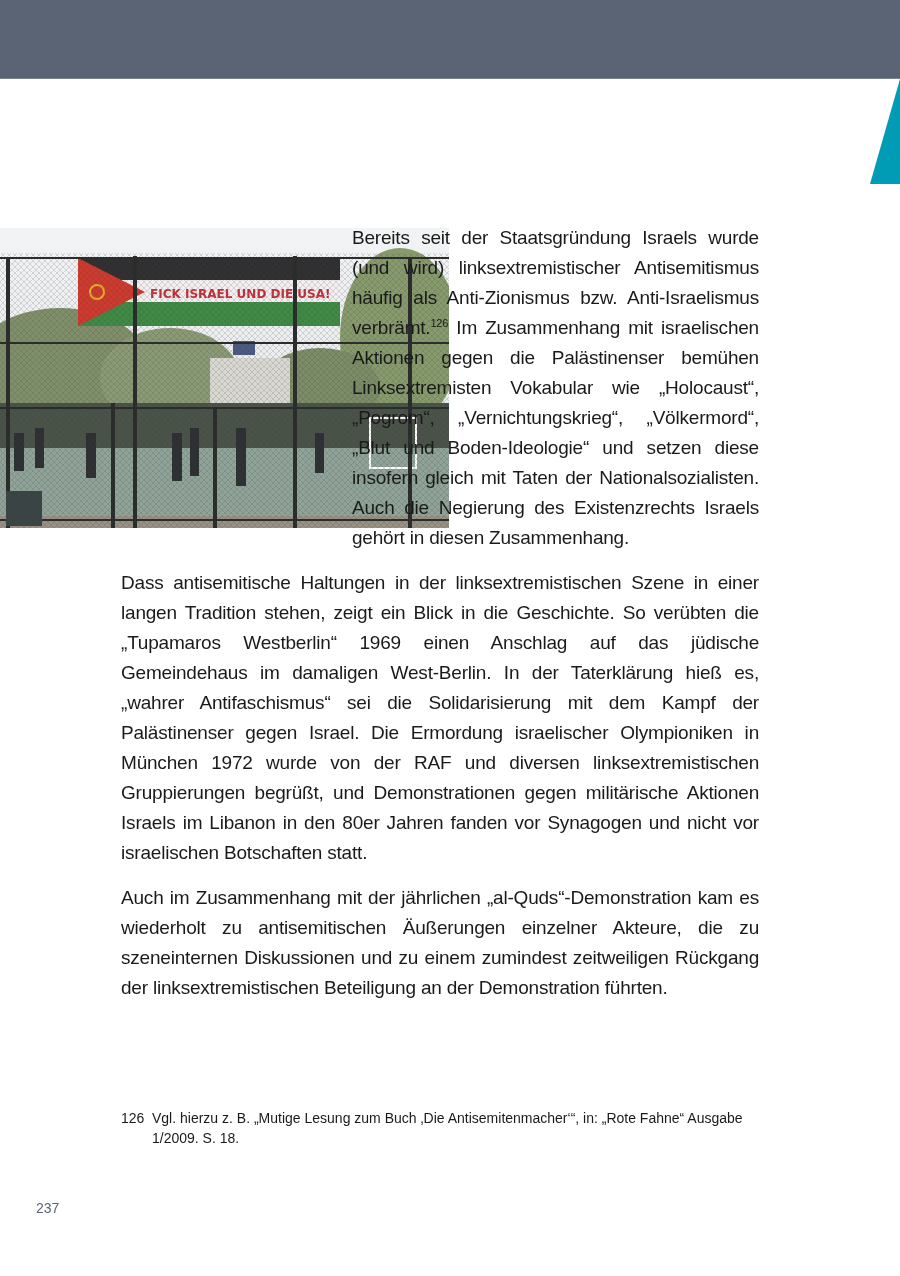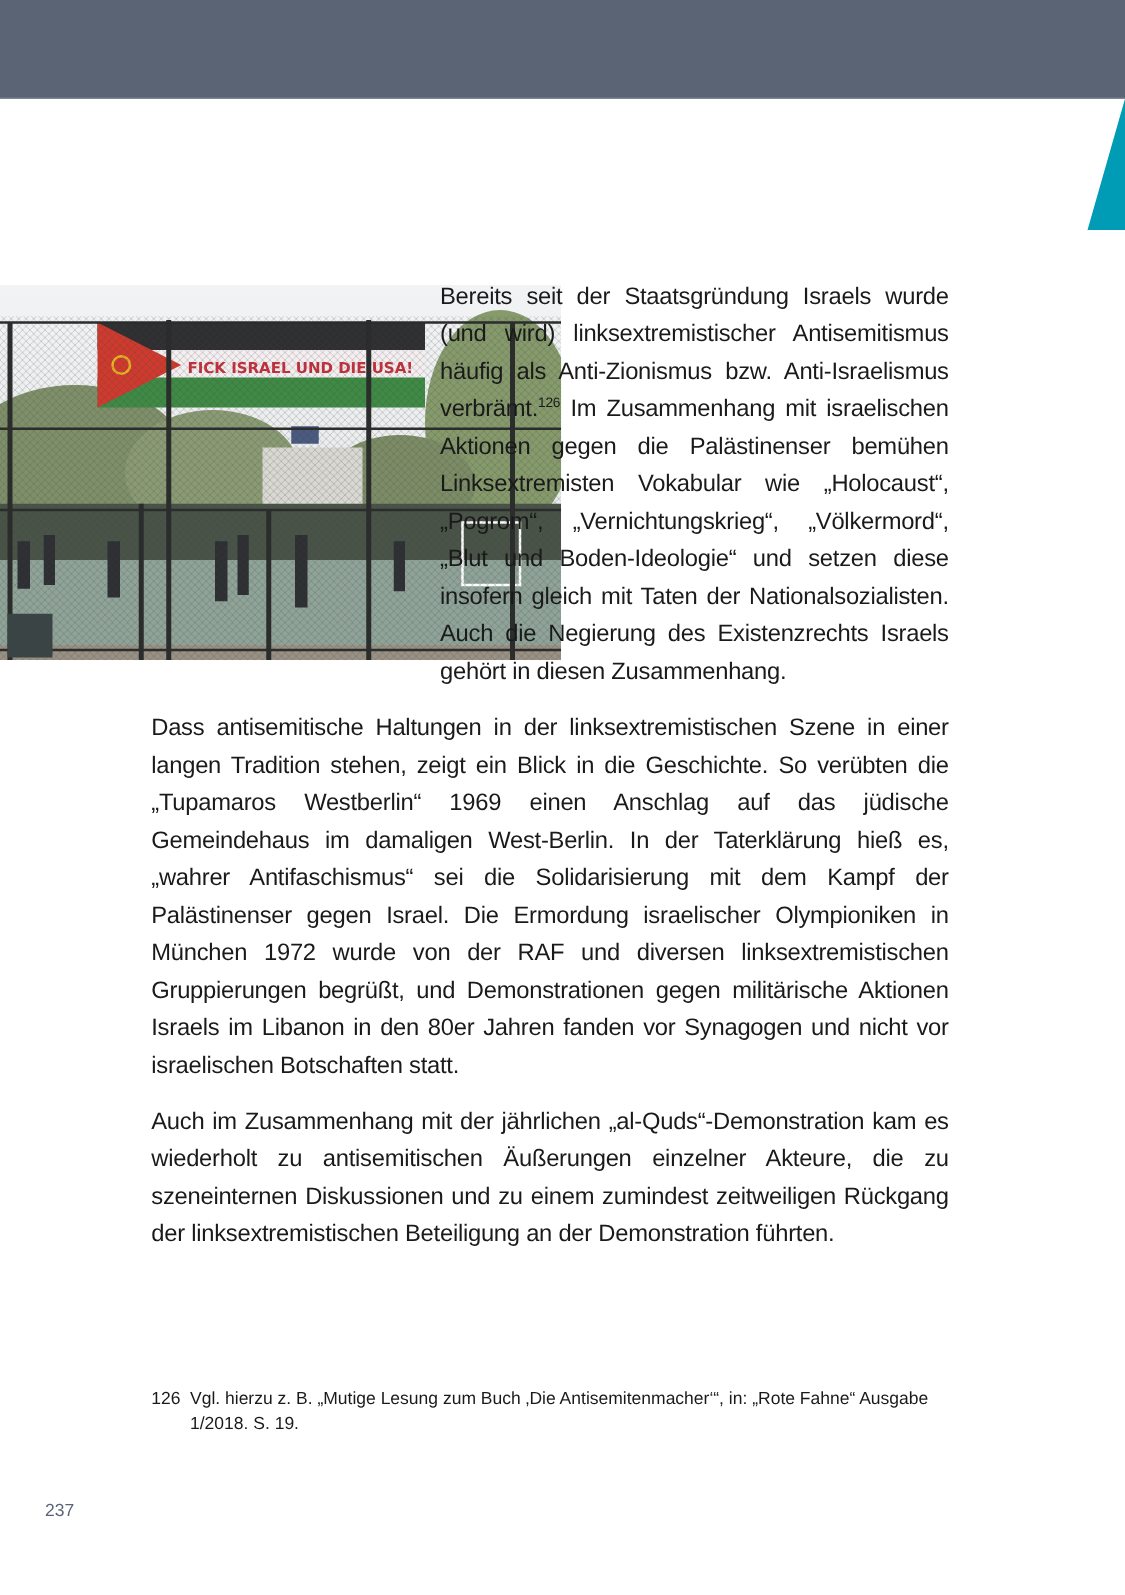--- a/index.html
+++ b/index.html
@@ -122,16 +122,16 @@
 
 <div class="body-text">
   <div class="float-spacer"></div>
   <p><span>Bereits seit der Staatsgründung Israels wurde (und wird) linksextremistischer Antisemitismus häufig als Anti-Zionismus bzw. Anti-Israelismus verbrämt.</span><sup>126</sup><span> Im Zusammenhang mit israelischen Aktionen gegen die Palästinenser bemühen Linksextremisten Vokabular wie „Holocaust“, „Pogrom“, „Vernichtungskrieg“, „Völkermord“, „Blut und Boden-Ideologie“ und setzen diese insofern gleich mit Taten der Nationalsozialisten. Auch die Negierung des Existenzrechts Israels gehört in diesen Zusammenhang.</span></p>
   <p>Dass antisemitische Haltungen in der linksextremistischen Szene in einer langen Tradition stehen, zeigt ein Blick in die Geschichte. So verübten die „Tupamaros Westberlin“ 1969 einen Anschlag auf das jüdische Gemeindehaus im damaligen West-Berlin. In der Taterklärung hieß es, „wahrer Antifaschismus“ sei die Solidarisierung mit dem Kampf der Palästinenser gegen Israel. Die Ermordung israelischer Olympioniken in München 1972 wurde von der RAF und diversen linksextremistischen Gruppierungen begrüßt, und Demonstrationen gegen militärische Aktionen Israels im Libanon in den 80er Jahren fanden vor Synagogen und nicht vor israelischen Botschaften statt.</p>
   <p>Auch im Zusammenhang mit der jährlichen „al-Quds“-Demonstration kam es wiederholt zu antisemitischen Äußerungen einzelner Akteure, die zu szeneinternen Diskussionen und zu einem zumindest zeitweiligen Rückgang der linksextremistischen Beteiligung an der Demonstration führten.</p>
 </div>
 
 <div class="footnote">
   <span class="fn-num">126</span>
-  <span class="fn-text">Vgl. hierzu z. B. „Mutige Lesung zum Buch ‚Die Antisemitenmacher‘“, in: „Rote Fahne“ Ausgabe 1/2018. S. 19.</span>
+  <span class="fn-text">Vgl. hierzu z. B. „Mutige Lesung zum Buch ‚Die Antisemitenmacher‘“, in: „Rote Fahne“ Ausgabe 1/2009. S. 18.</span>
 </div>
 
 <div class="page-number">237</div>
 
 </body></html>

